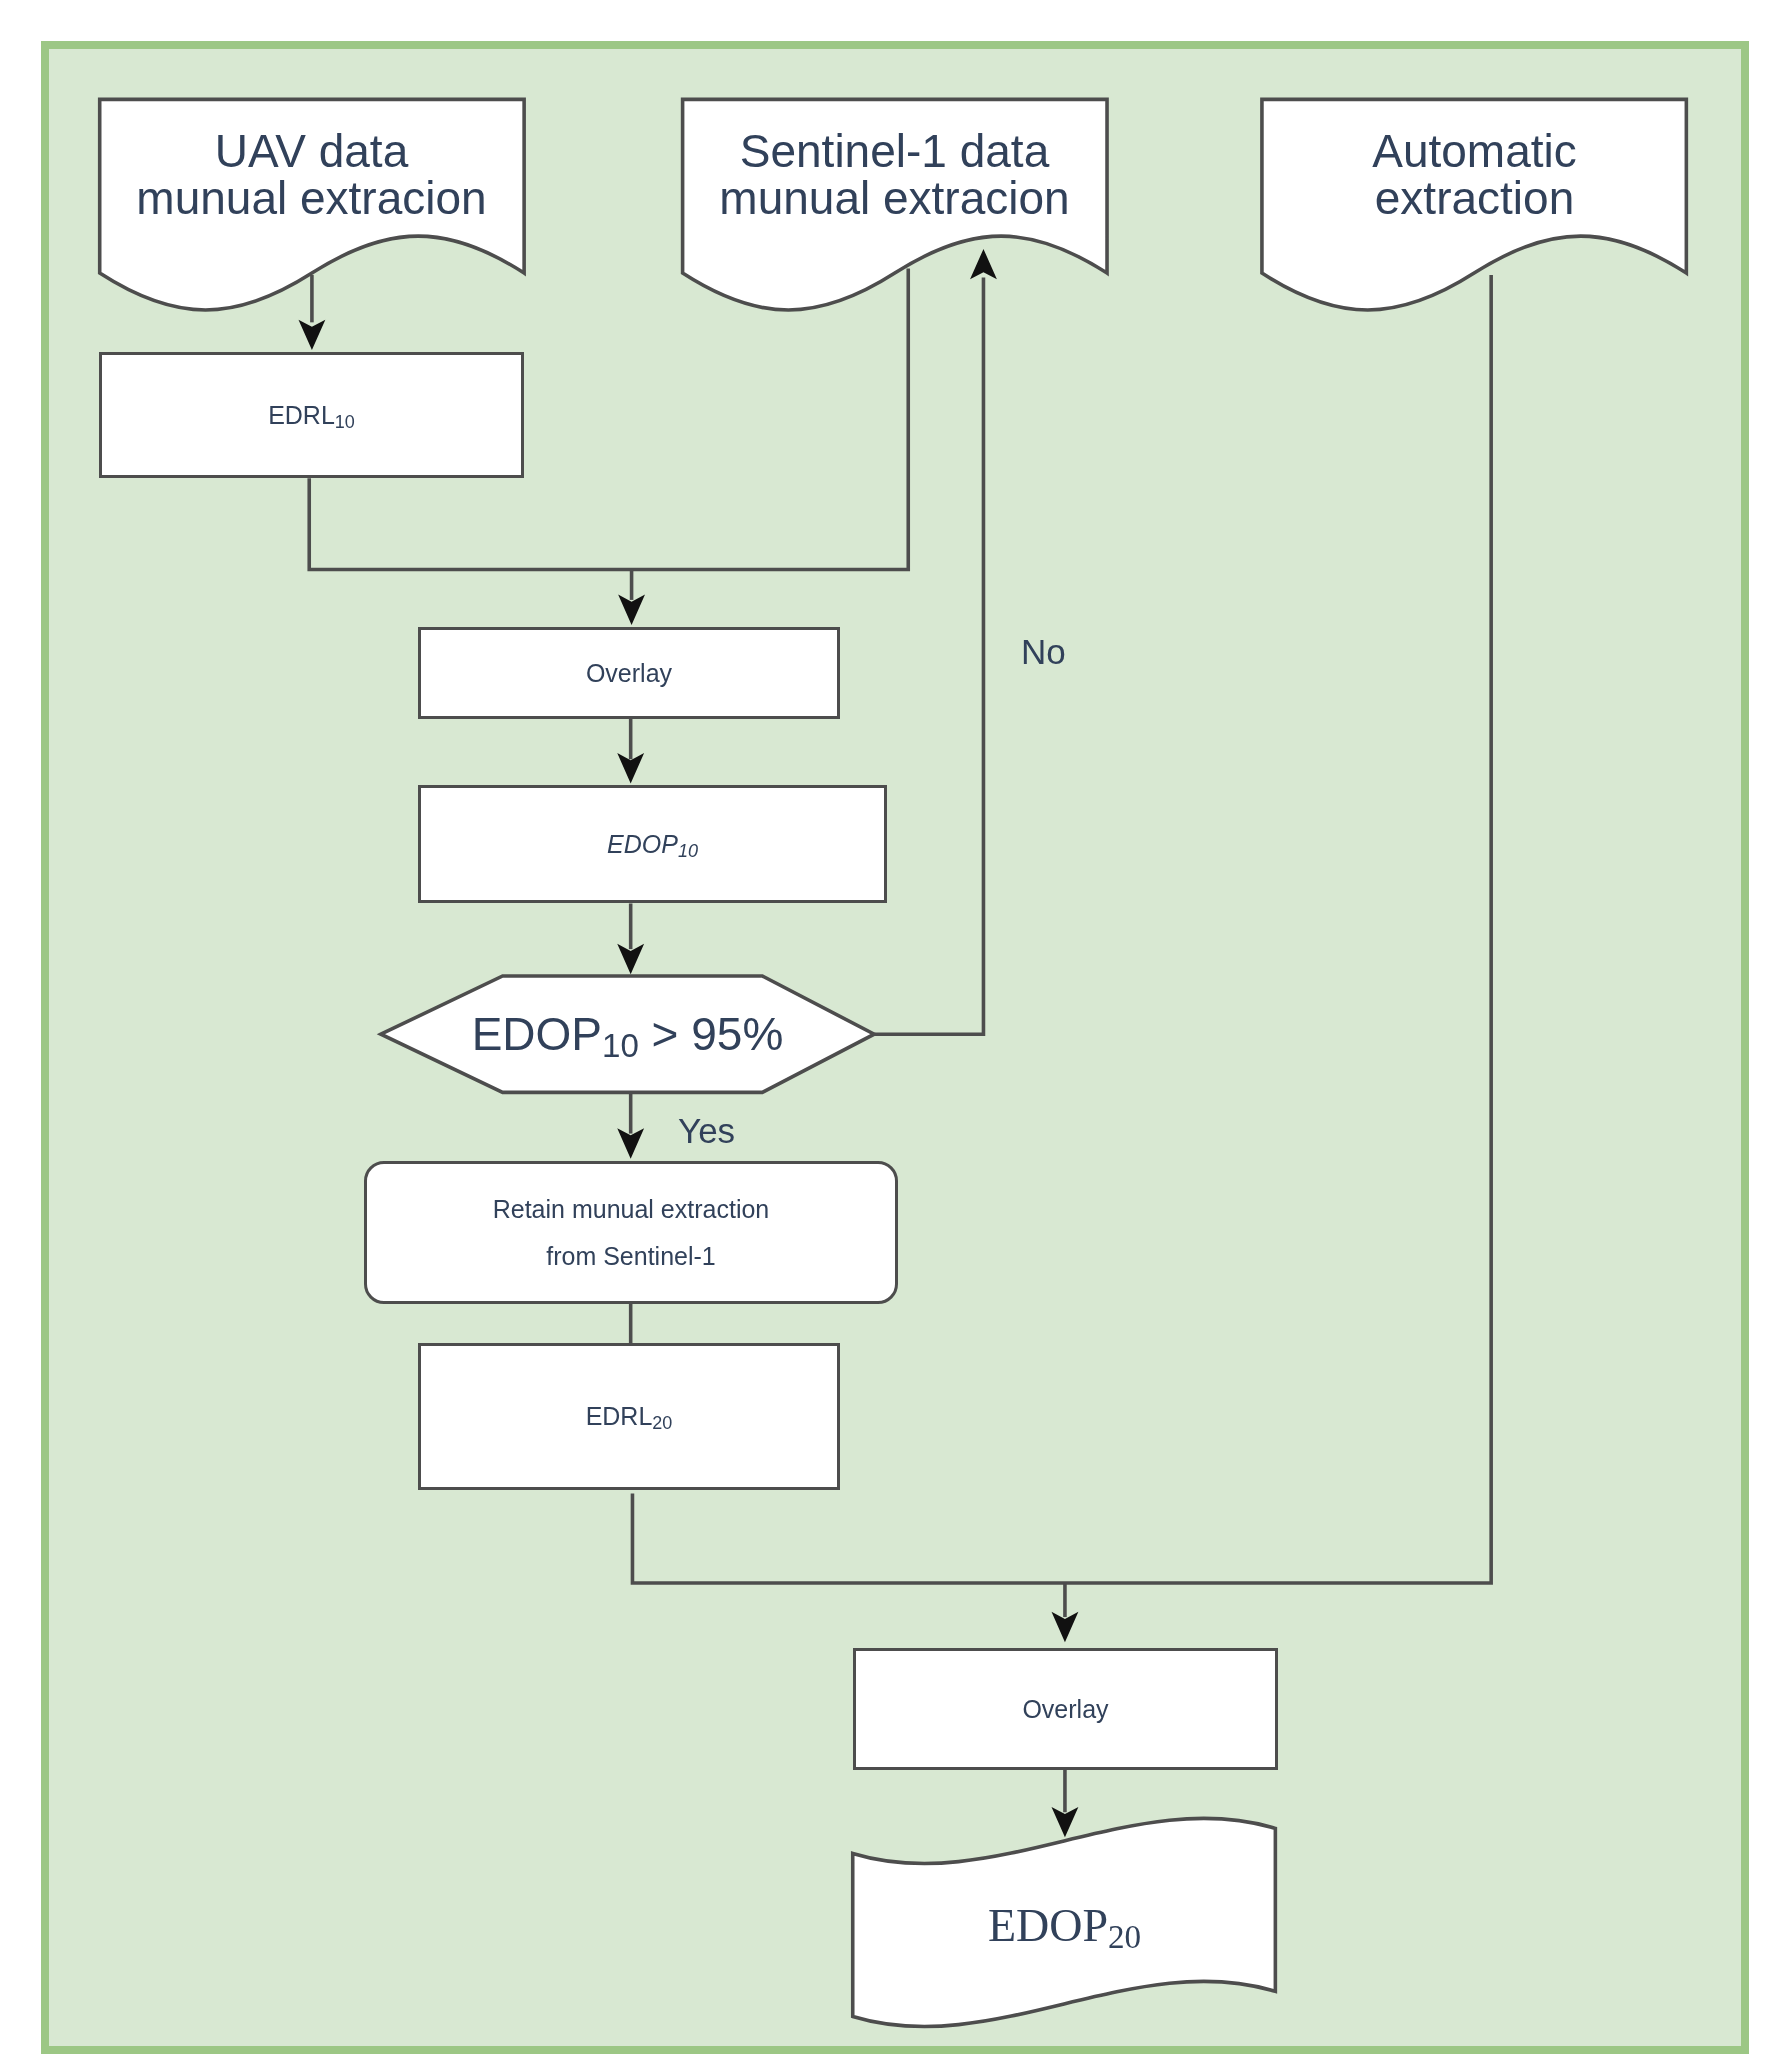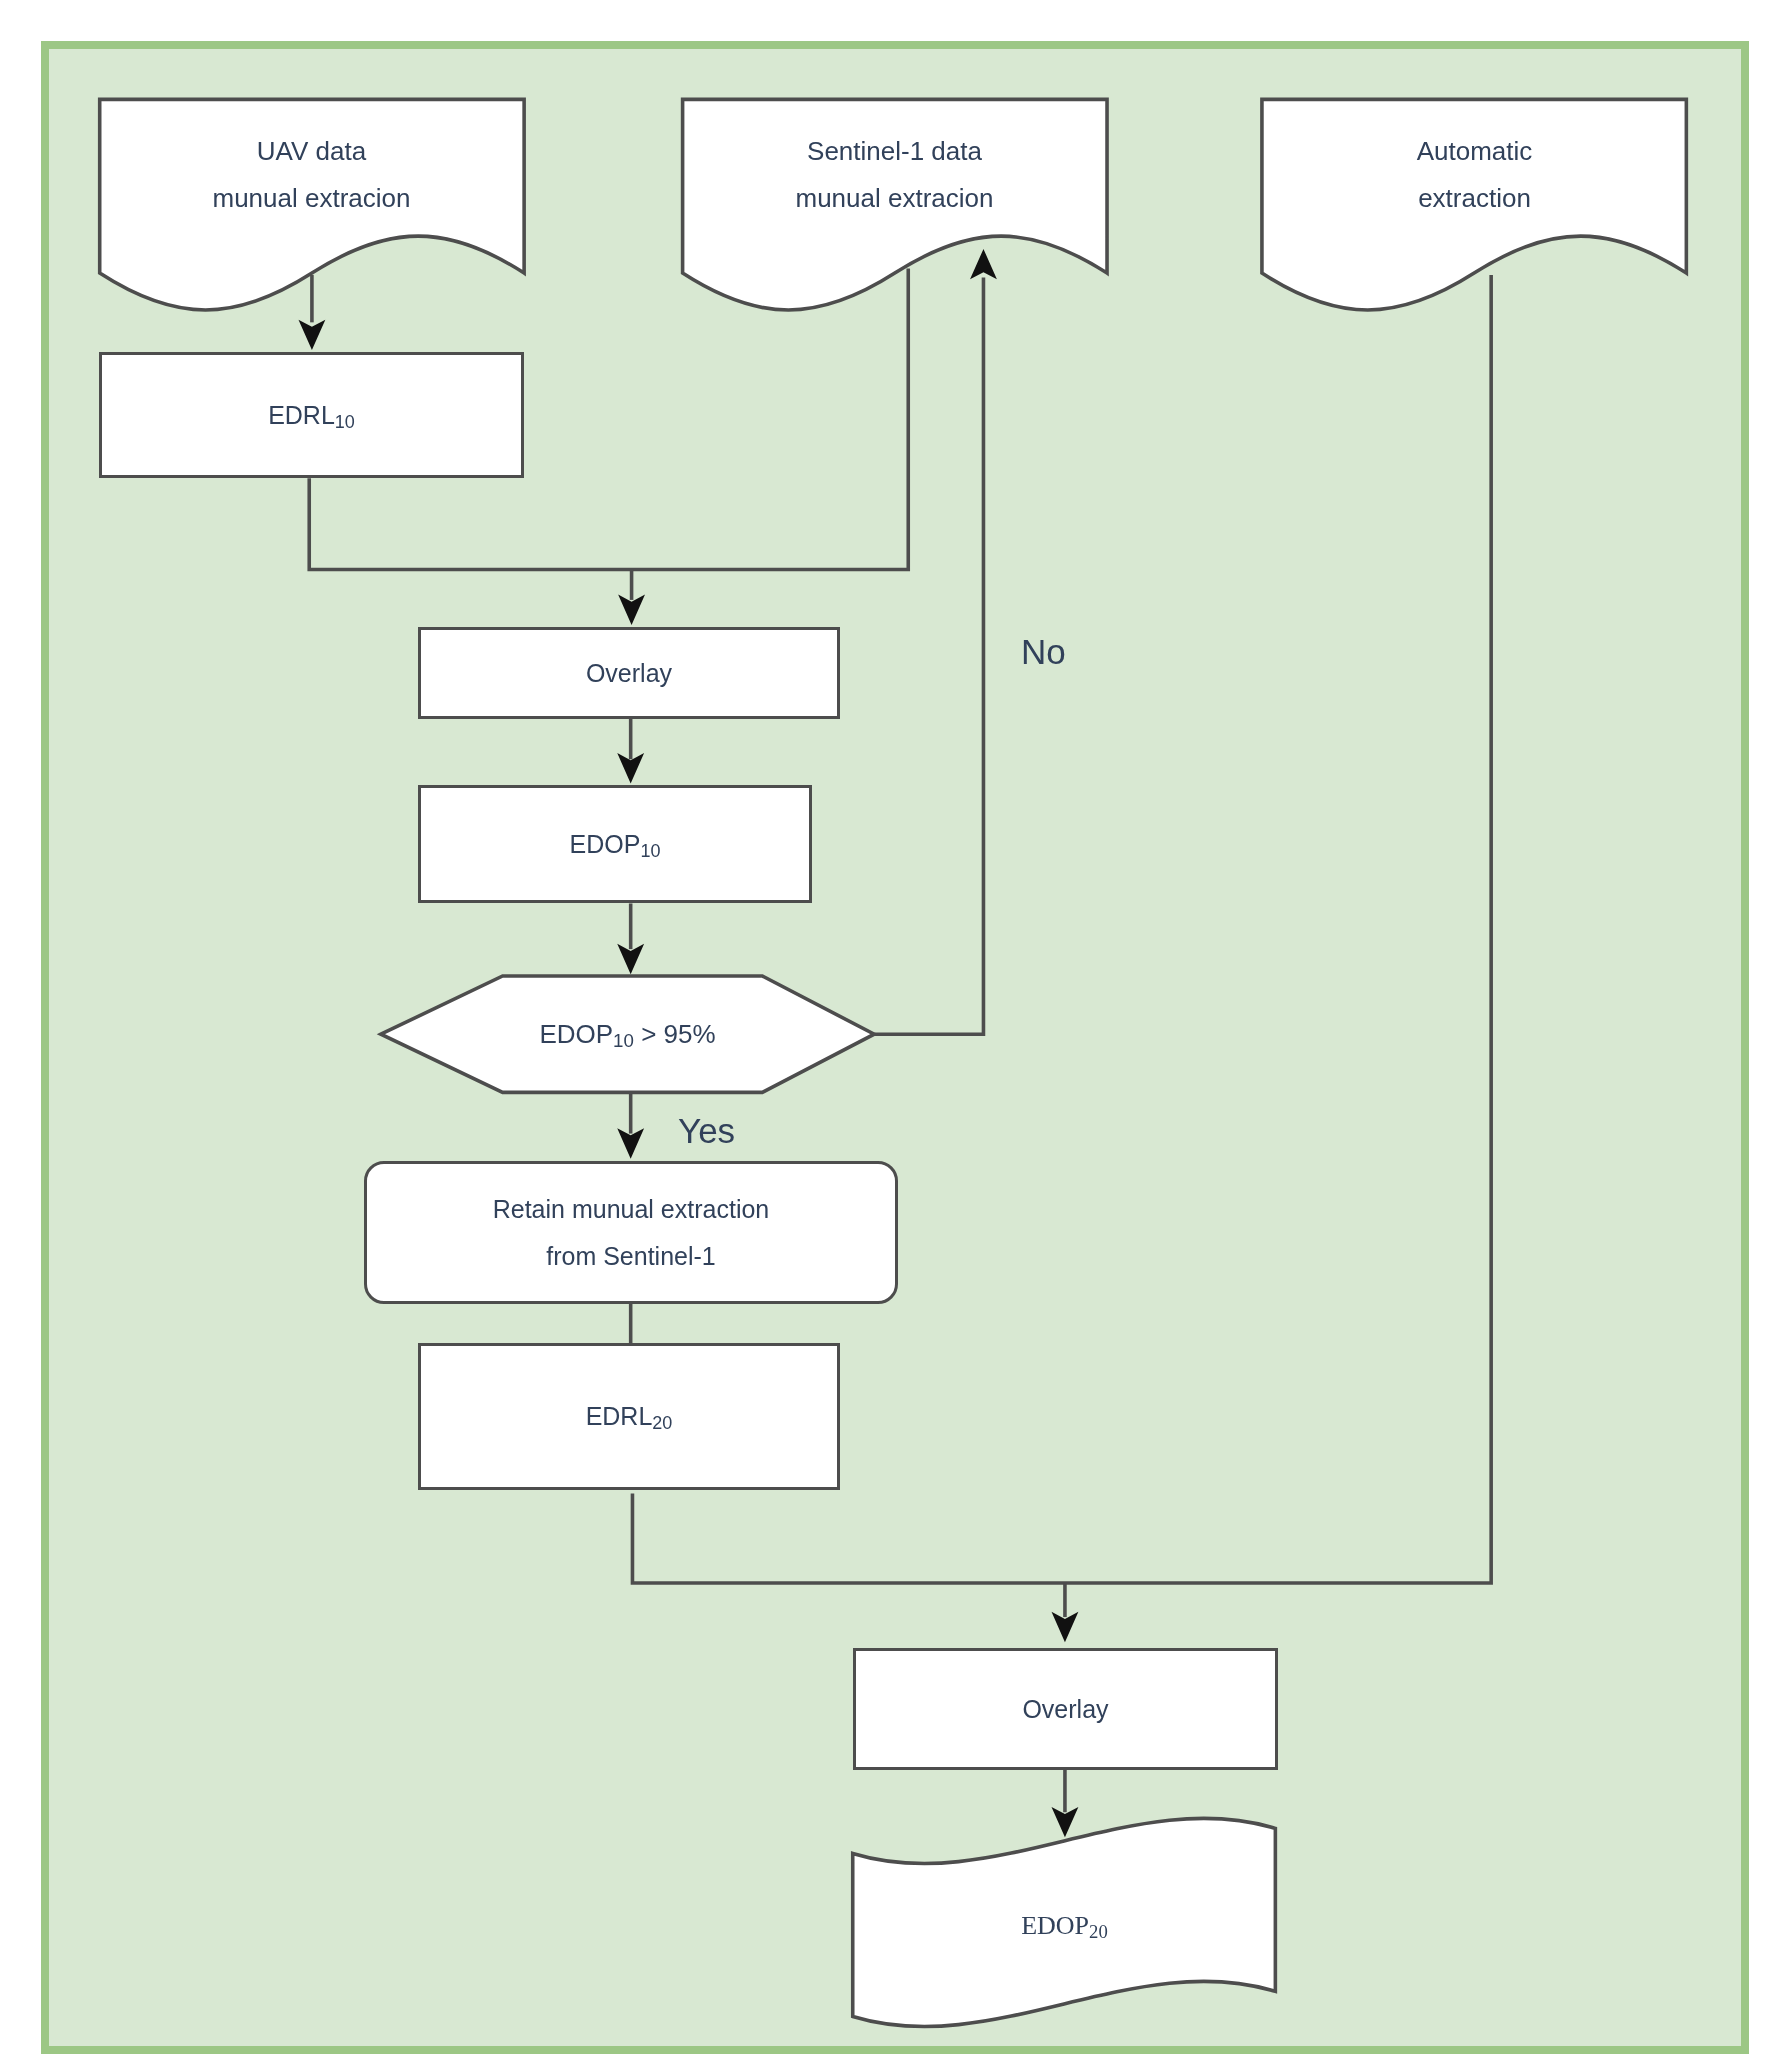--- a/index.html
+++ b/index.html
@@ -24,21 +24,21 @@
     border:3.6px solid #4d4d4d;
     box-sizing:border-box;
     display:flex;align-items:center;justify-content:center;
     text-align:center;
     font-size:25px;line-height:47px;color:#31415a;
   }
   .freelabel{
     position:absolute;z-index:3;
     display:flex;align-items:center;justify-content:center;
     text-align:center;background:transparent;border:none;
-    font-size:26px;line-height:47px;color:#31415a;
+    font-size:46px;line-height:47px;color:#31415a;
   }
   .edge-label{
     position:absolute;z-index:3;
     font-size:35px;line-height:39px;color:#31415a;
     background:transparent;
   }
   sub{font-size:0.72em;vertical-align:-0.22em;line-height:0;}
 </style>
 </head>
 <body>
@@ -94,21 +94,21 @@
   </div>
 
   <div class="node" style="left:99px;top:352px;width:425px;height:126px;">
     <div><span>EDRL</span><sub>10</sub></div>
   </div>
 
   <div class="node" style="left:418px;top:627px;width:422px;height:92px;">
     <div>Overlay</div>
   </div>
 
-  <div class="node" style="left:418px;top:785px;width:394px;height:118px;">
+  <div class="node" style="left:418px;top:785px;width:469px;height:118px;font-style:italic;">
     <div><span>EDOP</span><sub>10</sub></div>
   </div>
 
   <div class="freelabel" style="left:381px;top:976px;width:493px;height:116px;">
     <div><span>EDOP</span><sub>10</sub><span> &gt; 95%</span></div>
   </div>
 
   <div class="edge-label" style="left:1021px;top:632px;">
     <span>No</span>
   </div>

